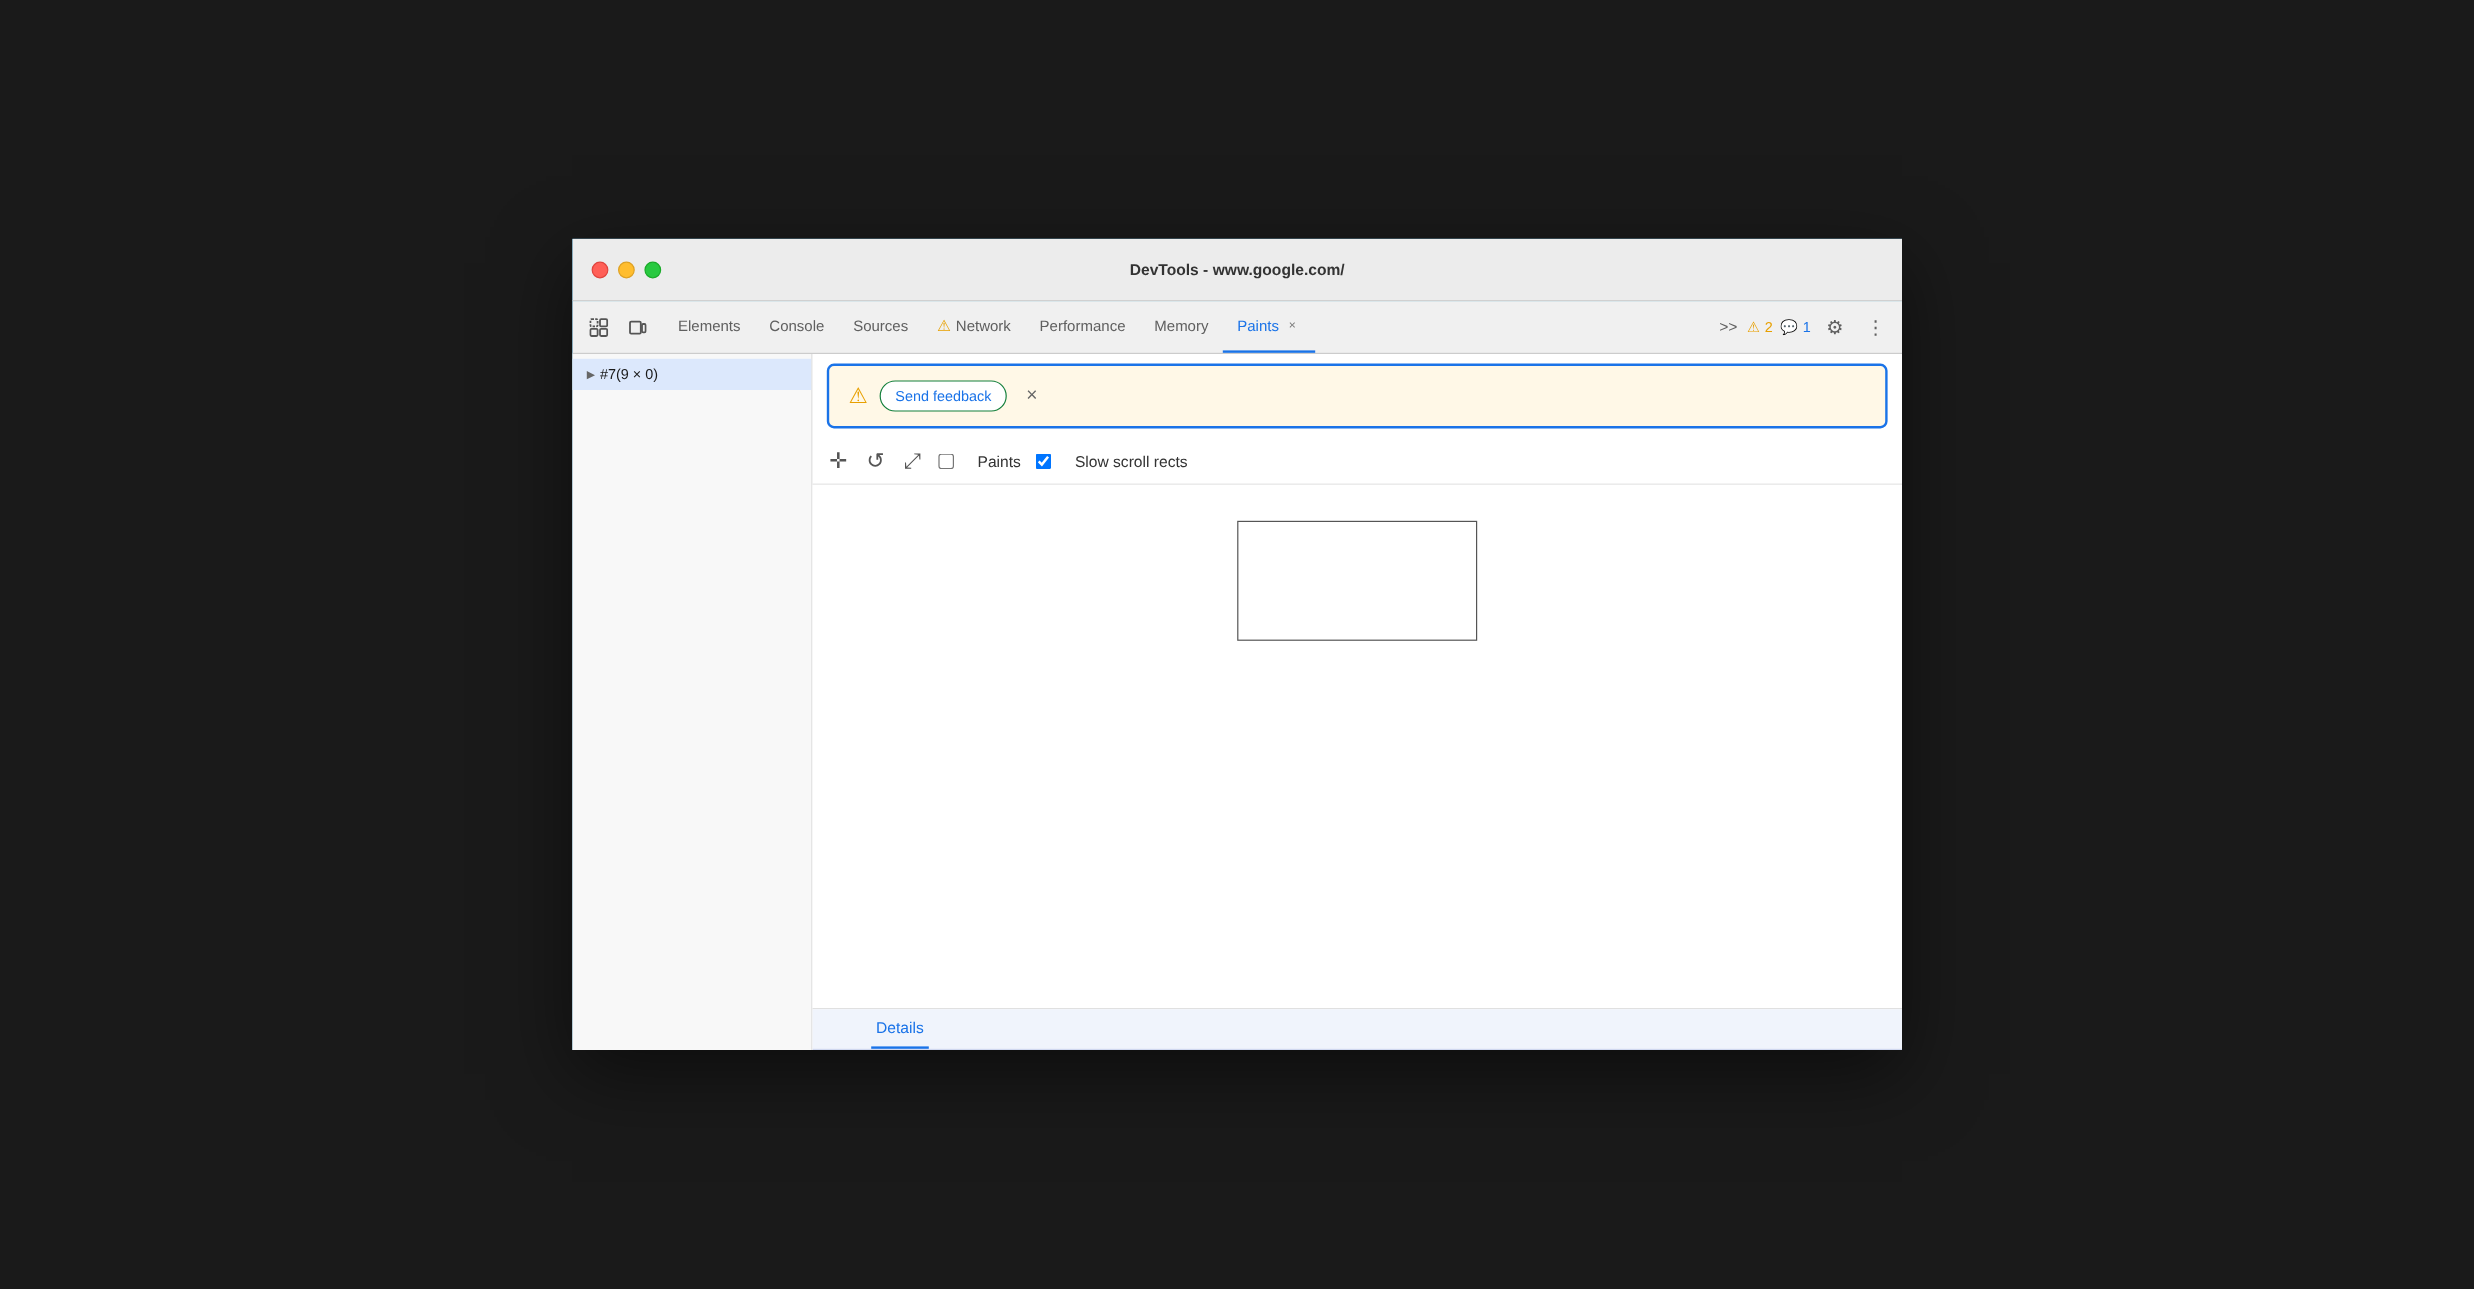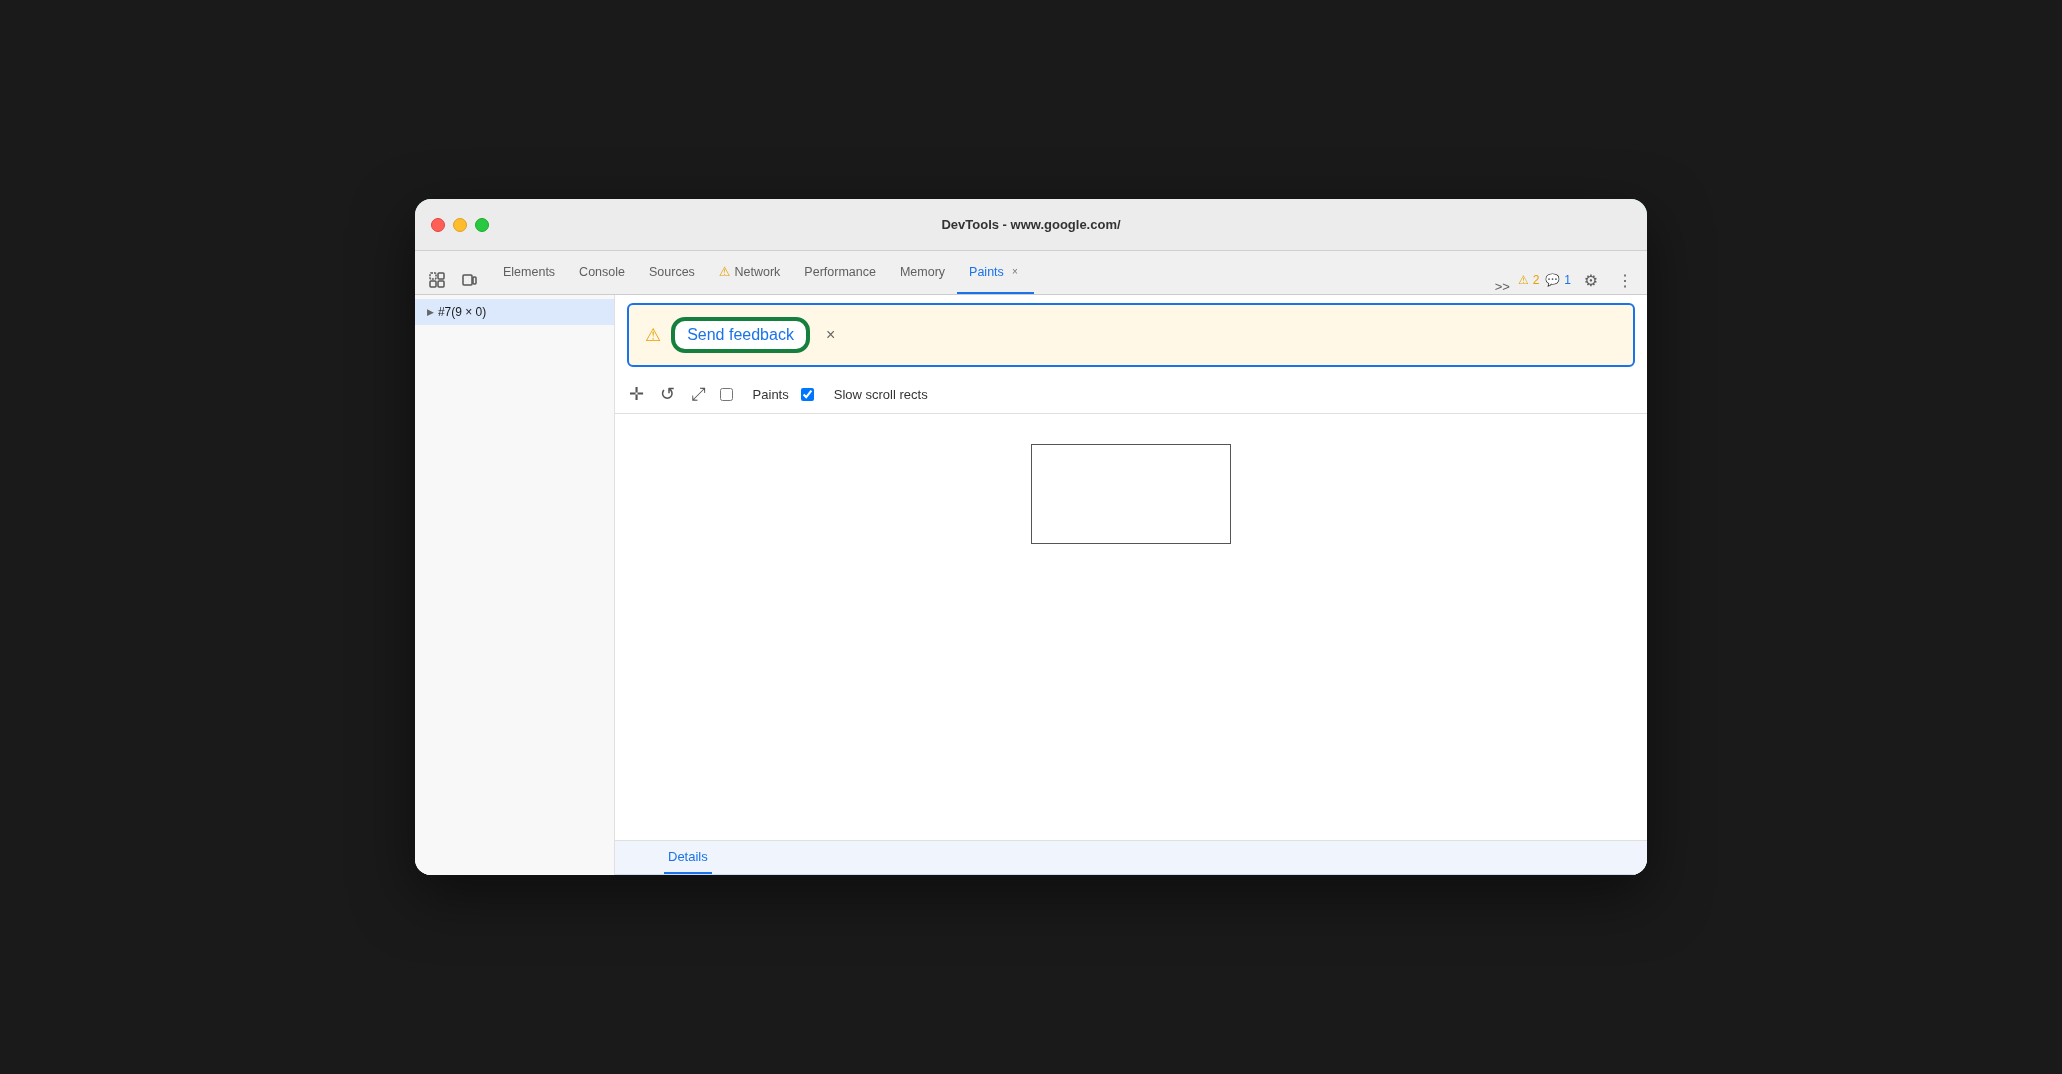--- a/index.html
+++ b/index.html
@@ -5,23 +5,23 @@
     * { box-sizing: border-box; margin: 0; padding: 0; }
     body {
       background: #1a1a1a;
       display: flex;
       justify-content: center;
       align-items: center;
       min-height: 100vh;
       font-family: -apple-system, BlinkMacSystemFont, 'Segoe UI', sans-serif;
     }
     .window {
-      width: 1232px;
+      width: 1108px;
       background: #7dd3fc;
-      border-radius: 16px;
+      border-radius: 0;
       overflow: hidden;
       box-shadow: 0 20px 60px rgba(0,0,0,0.5);
     }
     
     .titlebar {
       background: #ececec;
       height: 52px;
       display: flex;
       align-items: center;
       justify-content: center;
@@ -47,21 +47,21 @@
     .title-text {
       font-size: 13px;
       font-weight: 600;
       color: #333;
     }
     
     .devtools-tabs {
       background: #f0f0f0;
       border-bottom: 1px solid #ccc;
       display: flex;
-      align-items: flex-end;
+      align-items: center;
       height: 44px;
       padding: 0 8px;
       gap: 0;
     }
     .tab-icons {
       display: flex;
       align-items: center;
       gap: 4px;
       margin-right: 8px;
     }
@@ -206,24 +206,24 @@
       font-size: 18px;
       color: #e8a000;
       flex-shrink: 0;
     }
     .warning-text {
       flex: 1;
       line-height: 1.4;
     }
     .send-feedback-btn {
       background: white;
-      border: 4px solid #15803d;
+      border: 1px solid #15803d;
       border-radius: 14px;
       padding: 5px 12px;
-      font-size: 16px;
+      font-size: 12px;
       color: #1a73e8;
       cursor: pointer;
       white-space: nowrap;
       font-weight: 500;
     }
     .banner-close {
       font-size: 16px;
       color: #666;
       cursor: pointer;
       flex-shrink: 0;

